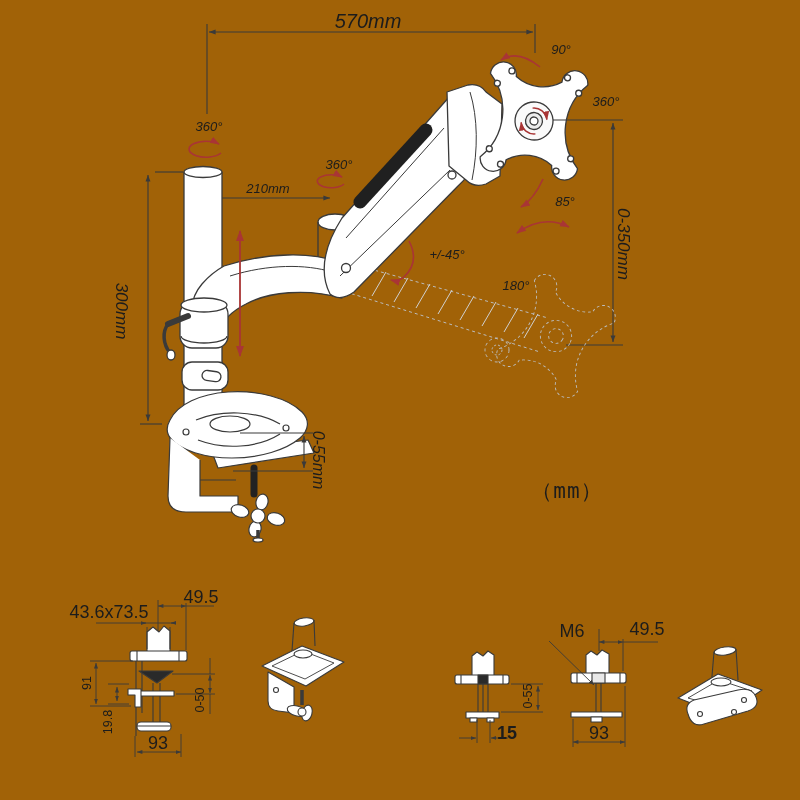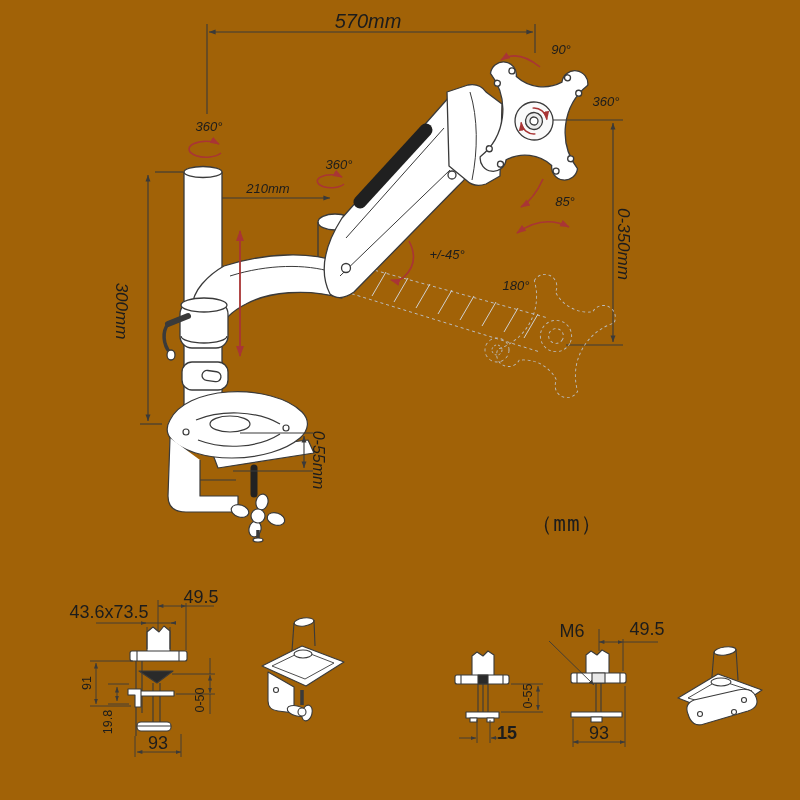--- a/index.html
+++ b/index.html
@@ -4,21 +4,21 @@
 <style>
   html,body{margin:0;padding:0;background:#fff;}
   .canvas{position:relative;width:800px;height:800px;background:#a16207;overflow:hidden;}
   .lbl{position:absolute;transform:translate(-50%,-50%);font-family:"Liberation Sans",sans-serif;
        color:#1c1c1c;white-space:nowrap;line-height:1;}
   .it{font-style:italic;}
   .f20{font-size:20px;} .f19{font-size:13px;} .f17{font-size:17px;} .f16{font-size:16px;}
   .f13{font-size:18px;} .f12{font-size:12.5px;}
   .r90{transform:translate(-50%,-50%) rotate(90deg);}
   .rn90{transform:translate(-50%,-50%) rotate(-90deg);}
-  .mm{font-family:"DejaVu Sans Mono",monospace;font-size:21px;letter-spacing:1px;margin-top:33px;}
+  .mm{font-family:"DejaVu Sans Mono",monospace;font-size:21px;letter-spacing:1px;}
   svg{position:absolute;left:0;top:0;}
 </style>
 </head>
 <body>
 
 <div class="canvas">
 
 <svg width="800" height="800" viewBox="0 0 800 800">
   <defs>
     <marker id="da" markerWidth="7" markerHeight="7" refX="6" refY="2.75" orient="auto">

